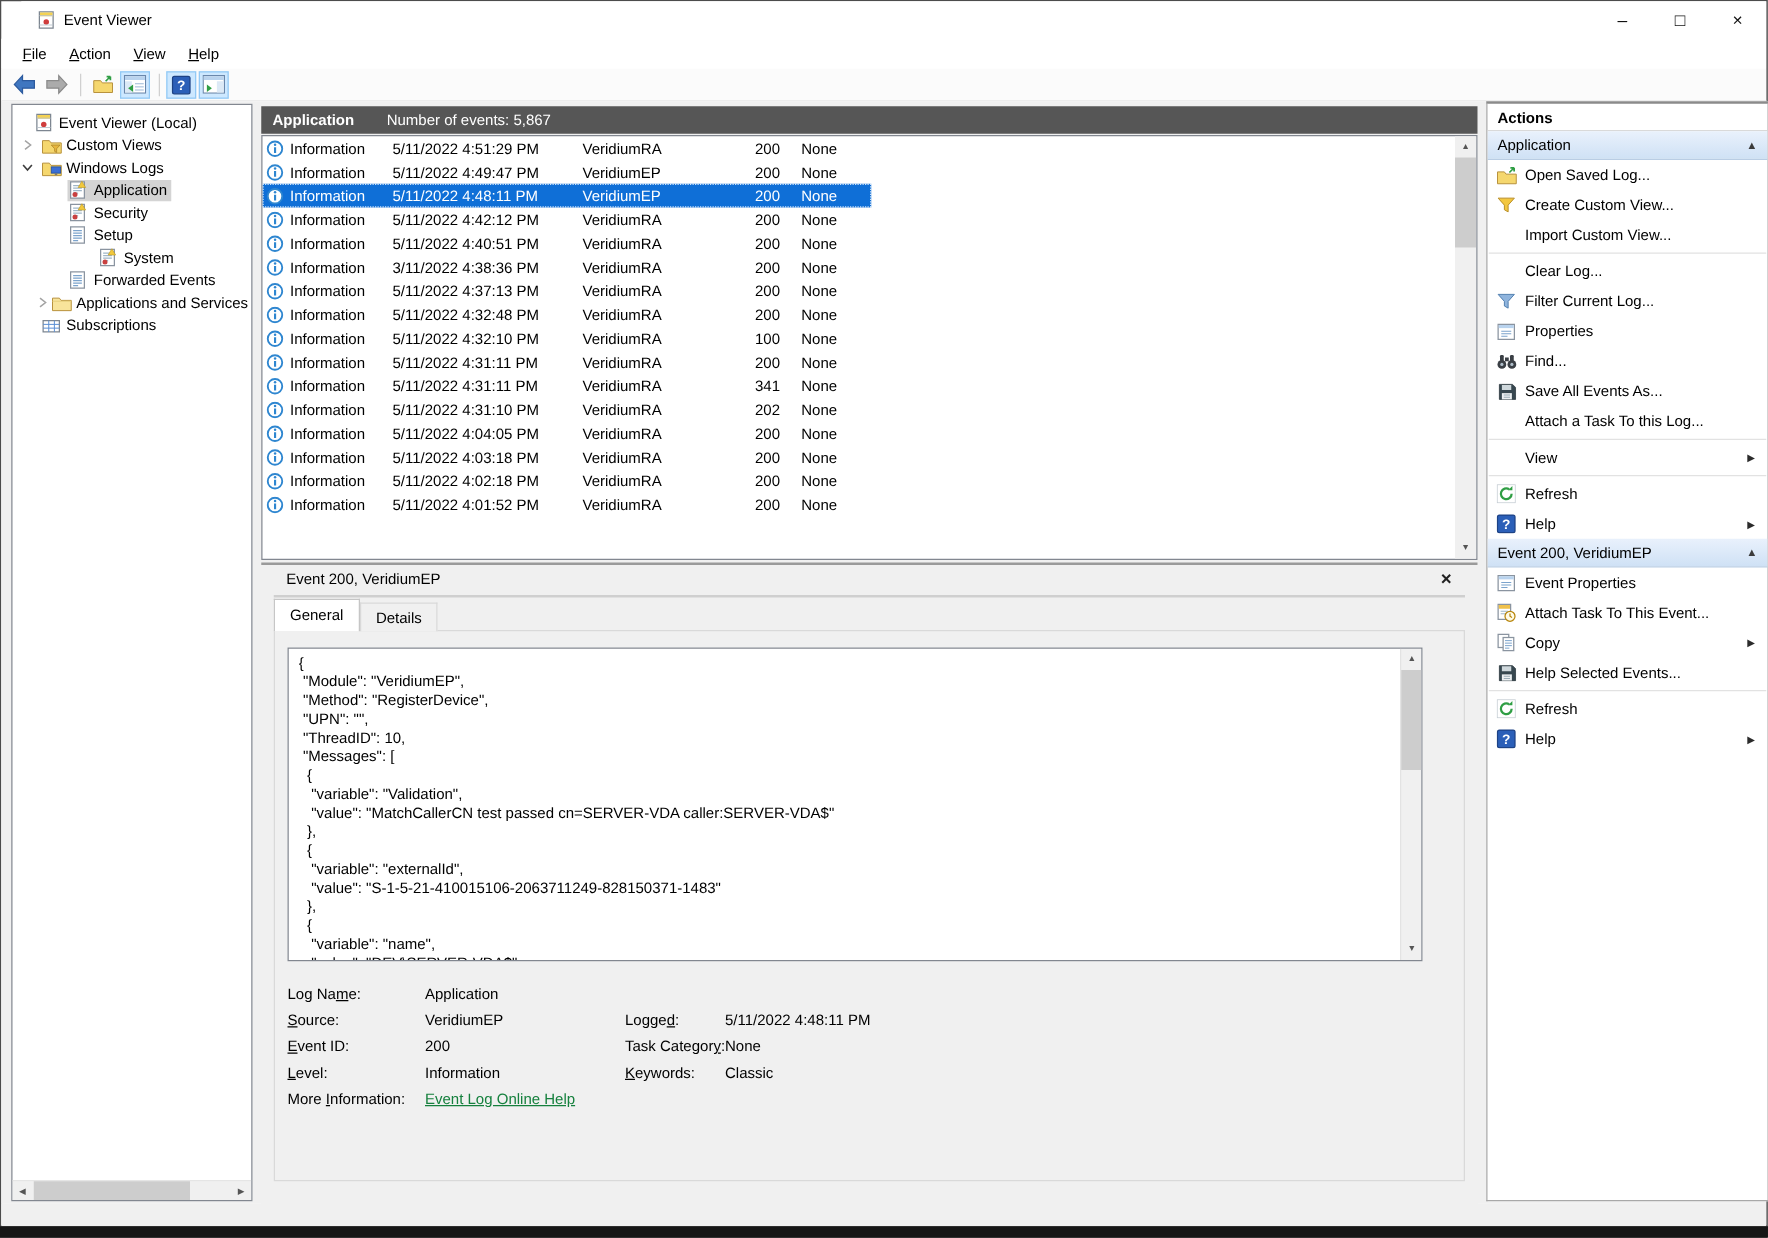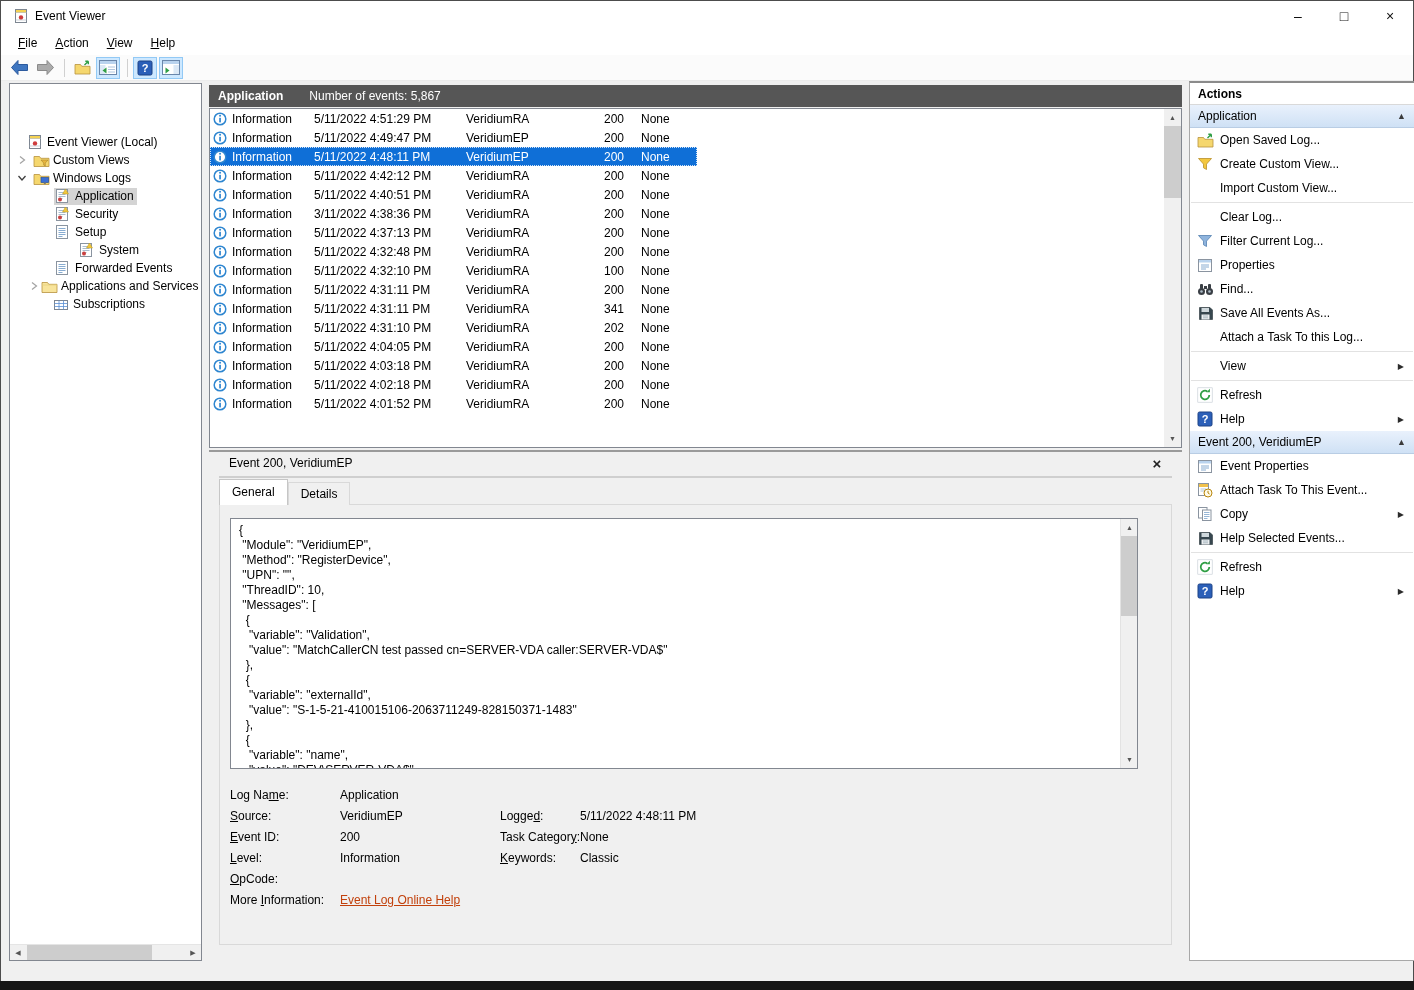--- a/index.html
+++ b/index.html
@@ -2,21 +2,21 @@
 <html><head>
 <meta charset="utf-8">
 <style>
   * { margin:0; padding:0; box-sizing:border-box; }
   html,body { width:1414px; height:990px; background:#1a1a1a; overflow:hidden;
     font-family:"Liberation Sans", sans-serif; font-size:12px; color:#000; }
   #window { position:absolute; left:0; top:0; width:1414px; height:981px;
     background:#fff; border:1px solid #4c4c4c; }
 
   
-  .titlebar { position:absolute; left:0; top:0; right:0; height:30px; background:#fff; }
+  .titlebar { position:absolute; left:16px; top:0; right:0; height:30px; background:#fff; }
   .titlebar .appicon { position:absolute; left:12px; top:7px; width:16px; height:16px; }
   .titlebar .apptitle { position:absolute; left:34px; top:8px; font-size:12px; }
   .win-controls { position:absolute; right:0; top:0; height:30px; display:flex; }
   .win-btn { width:46px; height:30px; display:flex; align-items:center; justify-content:center;
     font-size:14px; color:#111; }
 
   
   .menubar { position:absolute; left:0; top:30px; right:0; height:24px; background:#fff;
     display:flex; align-items:center; padding-left:8px; }
   .menu-item { padding:3px 9px; }
@@ -94,21 +94,21 @@
     overflow:hidden; }
   .json-line { white-space:pre; line-height:15px; font-size:12px; }
   .json-box .vscroll { background:#f0f0f0; border-left:1px solid #e3e3e3; }
   .meta { position:absolute; left:0; top:280px; right:0; }
   .meta-row { position:relative; height:21px; }
   .m-label1 { position:absolute; left:10px; top:3px; }
   .m-value1 { position:absolute; left:120px; top:3px; }
   .m-label2 { position:absolute; left:280px; top:3px; }
   .m-value2 { position:absolute; left:360px; top:3px; }
   .meta u { text-decoration:underline; }
-  .meta a.link { color:#c2410c; text-decoration:underline; }
+  .meta a.link { color:#15803d; text-decoration:underline; }
 
   
   .actions-panel { position:absolute; left:1188px; top:0px; width:226px; height:880px; background:#fff;
     border:1px solid #a8a8a8; border-top:2px solid #8b8b8b; overflow:hidden; }
   .ac-title { height:22px; display:flex; align-items:center; padding-left:8px; font-weight:bold;
     border-bottom:1px solid #d9d9d9; }
   .ac-section-header { height:23px; display:flex; align-items:center; padding:0 8px;
     background:linear-gradient(#e9f1fc,#cfe1f5); border-bottom:1px solid #b9cde4; }
   .ac-section-header .sh-label { flex:1; }
   .ac-section-header .sh-caret { font-size:9px; color:#3b3b3b; }
@@ -208,21 +208,21 @@
             <path d="M9 7 h-6 M9 9.5 h-6" stroke="#9db8d6" stroke-width="0.8" opacity="0"></path>
           </svg>
         </span>
       </div>
     </div>
 
   <div id="content">
 
     <div class="tree-panel">
       <div id="tree-items" style="padding-top: 5px;">
-          <div class="tree-row" style="padding-left: 4px; margin-top: 44px;">
+          <div class="tree-row" style="padding-left: 4px;">
             <span class="tree-chevron"></span>
             <span class="tree-entry">
               <span class="ic">
                 <svg width="16" height="16" viewBox="0 0 16 16">
                   <rect x="2.5" y="1.5" width="11" height="13" fill="#fff" stroke="#7d8691"></rect>
                   <rect x="3" y="2" width="10" height="3" fill="#f4d253"></rect>
                   <circle cx="8" cy="9.5" r="2.2" fill="#cf3d3d"></circle>
                   <path d="M2.5 4.5h11M2.5 12h11" stroke="#b9c2cc" stroke-width="0.7"></path>
                 </svg>
               </span>
@@ -335,21 +335,21 @@
             <span class="tree-entry">
               <span class="ic">
                 <svg width="17" height="15" viewBox="0 0 17 15">
                   <path d="M1 3.5 h5.5 l1.3 1.8 H16 v8.2 H1 Z" fill="#f8e49b" stroke="#b8923d" stroke-width="0.8"></path>
                   <path d="M1 6 H16" stroke="#e6cf7f" stroke-width="0.8"></path>
                 </svg>
               </span>
               <span class="tree-label">Applications and Services Lo</span>
             </span>
           </div>
-          <div class="tree-row" style="padding-left: 6px; margin-left: 20px;">
+          <div class="tree-row" style="padding-left: 6px;">
             <span class="tree-chevron"></span>
             <span style="width: 4px;"></span>
             <span class="tree-entry">
               <span class="ic">
                 <svg width="16" height="15" viewBox="0 0 16 15">
                   <rect x="1.5" y="3.5" width="13" height="9" fill="#fff" stroke="#7d8691"></rect>
                   <path d="M1.5 6.5h13M1.5 9.5h13M6 3.5v9M10.5 3.5v9" stroke="#5b8fd4" stroke-width="0.8"></path>
                 </svg>
               </span>
               <span class="tree-label">Subscriptions</span>
@@ -689,24 +689,20 @@
               <span class="m-label2">Task Categor<u>y</u>:</span>
               <span class="m-value2">None</span>
             </div>
             <div class="meta-row">
               <span class="m-label1"><u>L</u>evel:</span>
               <span class="m-value1">Information</span>
               <span class="m-label2"><u>K</u>eywords:</span>
               <span class="m-value2">Classic</span>
             </div>
             <div class="meta-row">
-              <span class="m-label1"><u>O</u>pCode:</span>
-              <span class="m-value1"></span>
-            </div>
-            <div class="meta-row">
               <span class="m-label1">More <u>I</u>nformation:</span>
               <a class="m-value1 link" href="#">Event Log Online Help</a>
             </div>
           </div>
       </div>
     </div>
 
     <div class="actions-panel">
       <div class="ac-title">Actions</div>
       <div id="actions-body">

